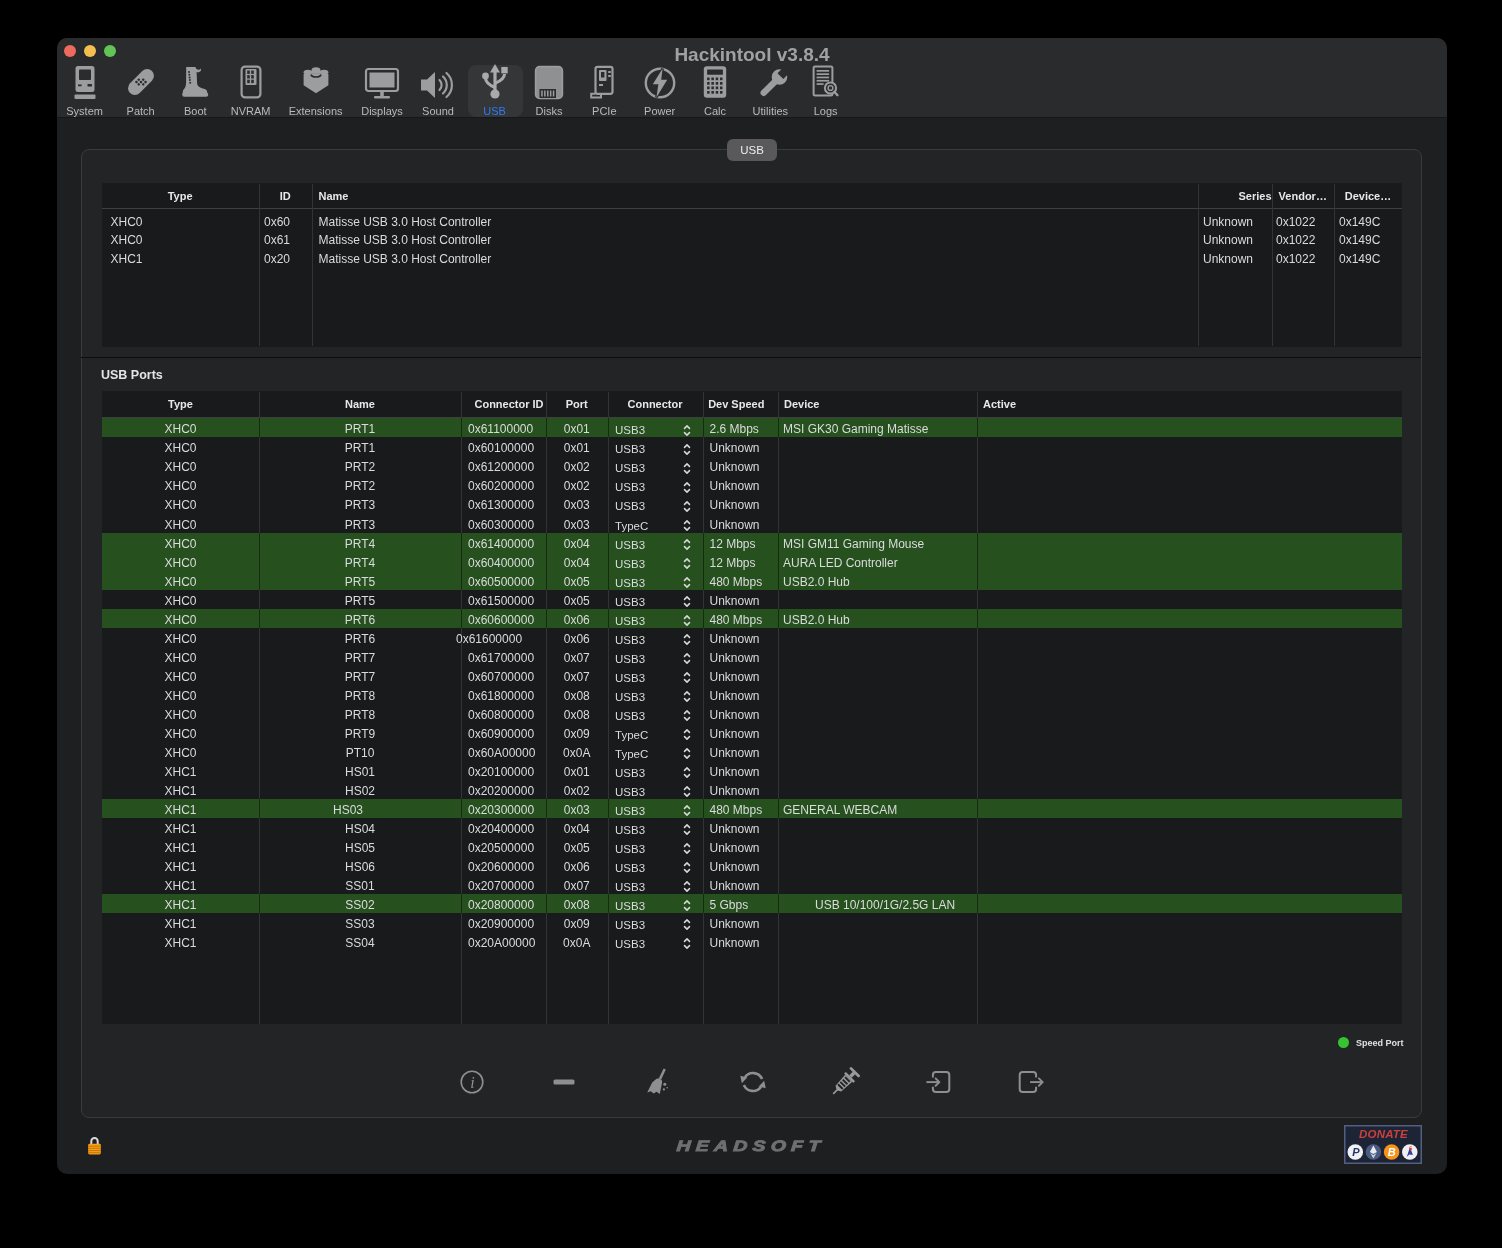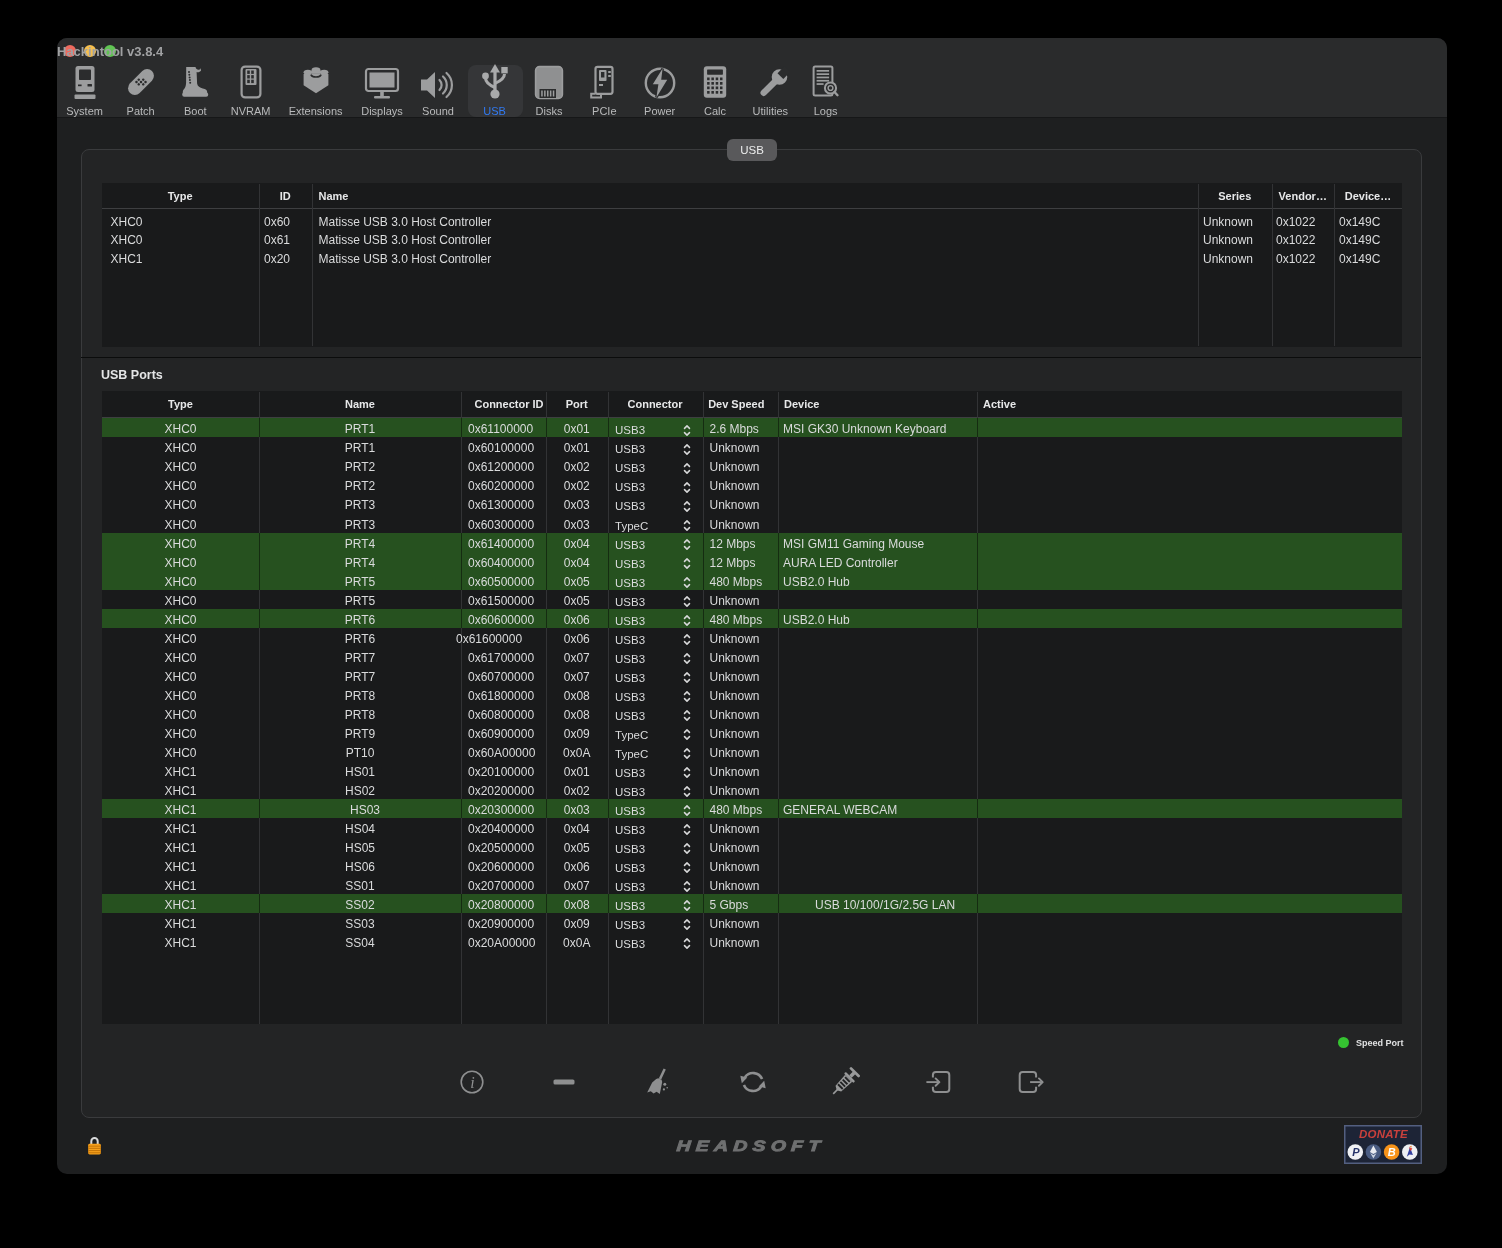--- a/index.html
+++ b/index.html
@@ -1,20 +1,20 @@
 <!DOCTYPE html>
 <html><head><meta charset="utf-8"><title>Hackintool</title>
 <style>
 * { margin:0; padding:0; box-sizing:border-box; }
 html,body { width:1502px; height:1248px; background:#000; overflow:hidden; }
 body { font-family:"Liberation Sans", sans-serif; position:relative; }
 .win { position:absolute; left:57px; top:38px; width:1390px; height:1136px; background:#1e1f20; border-radius:10px; }
 .tbar { position:absolute; left:57px; top:38px; width:1390px; height:80px; background:#2a2b2c; border-radius:10px 10px 0 0; border-bottom:1px solid #161718; }
 .tl { position:absolute; top:45px; width:12px; height:12px; border-radius:50%; }
-.title { position:absolute; left:57px; top:44px; width:1390px; font-size:13px; font-weight:bold; color:#a0a1a3; }
+.title { position:absolute; left:57px; top:44px; width:1390px; text-align:center; font-size:19px; font-weight:bold; color:#a0a1a3; }
 .titem { position:absolute; top:64px; width:80px; height:54px; text-align:center; }
 .selbg { position:absolute; left:467.5px; top:65px; width:55px; height:52px; background:#353638; border-radius:8px; }
 .ticon { height:40px; display:flex; align-items:flex-end; justify-content:center; }
 .ticon svg { margin-bottom:3px; }
 .tlabel { font-size:11px; color:#b9babb; line-height:14px; margin-top:0px; }
 .titem.sel .tlabel { color:#317af2; }
 .gbox { position:absolute; left:80.5px; top:149px; width:1341px; height:969px; background:#232425; border:1px solid #3a3b3d; border-radius:8px; }
 .tabbtn { position:absolute; left:727px; top:139px; width:50px; height:22px; background:#59595b; border-radius:6px; color:#eceded; font-size:11.5px; text-align:center; line-height:22px; z-index:5; }
 .ttable { position:absolute; left:101.5px; top:183px; width:1300.5px; height:163.5px; background:#191a1b; }
 .pttable { position:absolute; left:102px; top:391px; width:1300px; height:633px; background:#191a1b; }
@@ -247,21 +247,21 @@
     <div class="tlabel">Logs</div>
   </div>
 
 <div class="gbox"></div>
 <div class="tabbtn">USB</div>
 <div class="ttable">
   <div class="hrow">
       <div class="hcell" style="left:0.0px;width:157.2px;text-align:center">Type</div>
       <div class="hcell" style="left:157.2px;width:53.2px;text-align:center">ID</div>
       <div class="hcell" style="left:217.0px">Name</div>
-      <div class="hcell" style="left:1096.5px;width:73.5px;text-align:center">Series</div>
+      <div class="hcell" style="left:1096.5px;width:73.5px;text-align:right">Series</div>
       <div class="hcell" style="left:1170.0px;width:62.5px;text-align:center">Vendor…</div>
       <div class="hcell" style="left:1232.5px;width:68px;text-align:center">Device…</div>
     </div>
   <div class="trowx" style="top:28.00px">
       <b class="c cl" style="left:9px">XHC0</b>
       <b class="c cl" style="left:162.5px">0x60</b>
       <b class="c cl" style="left:217px">Matisse USB 3.0 Host Controller</b>
       <b class="c cl" style="left:1101.5px">Unknown</b>
       <b class="c cl" style="left:1174.5px">0x1022</b>
       <b class="c cl" style="left:1237.5px">0x149C</b>
@@ -321,21 +321,21 @@
       <b class="c cc" style="left:0;width:157px">XHC0</b>
       <b class="c cc" style="left:157px;width:202px">PRT1</b>
       <b class="c cl" style="left:366px;width:90px">0x61100000</b>
       <b class="c cc" style="left:444px;width:61.5px">0x01</b>
       <b class="c cl conn" style="left:513px;width:60px">USB3</b>
       <b class="udw"><svg width="8" height="13" viewBox="0 0 8 13">
           <path d="M1.5 4.4 L4 1.9 L6.5 4.4" fill="none" stroke="#d7d8d9" stroke-width="1.5" stroke-linecap="round" stroke-linejoin="round"></path>
           <path d="M1.5 8.6 L4 11.1 L6.5 8.6" fill="none" stroke="#d7d8d9" stroke-width="1.5" stroke-linecap="round" stroke-linejoin="round"></path>
         </svg></b>
       <b class="c cl" style="left:607.5px;width:68px">2.6 Mbps</b>
-      <b class="c cl" style="left:681px;width:193px">MSI GK30 Unknown Keyboard</b>
+      <b class="c cl" style="left:681px;width:193px">MSI GK30 Gaming Matisse</b>
     </div>
 <div class="prow" style="top:437.42px">
       <b class="c cc" style="left:0;width:157px">XHC0</b>
       <b class="c cc" style="left:157px;width:202px">PRT1</b>
       <b class="c cl" style="left:366px;width:90px">0x60100000</b>
       <b class="c cc" style="left:444px;width:61.5px">0x01</b>
       <b class="c cl conn" style="left:513px;width:60px">USB3</b>
       <b class="udw"><svg width="8" height="13" viewBox="0 0 8 13">
           <path d="M1.5 4.4 L4 1.9 L6.5 4.4" fill="none" stroke="#d7d8d9" stroke-width="1.5" stroke-linecap="round" stroke-linejoin="round"></path>
           <path d="M1.5 8.6 L4 11.1 L6.5 8.6" fill="none" stroke="#d7d8d9" stroke-width="1.5" stroke-linecap="round" stroke-linejoin="round"></path>
@@ -592,21 +592,21 @@
     </div>
 <div class="prow green" style="top:798.80px">
       <i class="gl" style="left:157px"></i>
       <i class="gl" style="left:359px"></i>
       <i class="gl" style="left:444px"></i>
       <i class="gl" style="left:505.5px"></i>
       <i class="gl" style="left:600.5px"></i>
       <i class="gl" style="left:675.5px"></i>
       <i class="gl" style="left:874.5px"></i>
       <b class="c cc" style="left:0;width:157px">XHC1</b>
-      <b class="c cc" style="left:162px;width:202px">HS03</b>
+      <b class="c cc" style="left:145px;width:202px">HS03</b>
       <b class="c cl" style="left:366px;width:90px">0x20300000</b>
       <b class="c cc" style="left:444px;width:61.5px">0x03</b>
       <b class="c cl conn" style="left:513px;width:60px">USB3</b>
       <b class="udw"><svg width="8" height="13" viewBox="0 0 8 13">
           <path d="M1.5 4.4 L4 1.9 L6.5 4.4" fill="none" stroke="#d7d8d9" stroke-width="1.5" stroke-linecap="round" stroke-linejoin="round"></path>
           <path d="M1.5 8.6 L4 11.1 L6.5 8.6" fill="none" stroke="#d7d8d9" stroke-width="1.5" stroke-linecap="round" stroke-linejoin="round"></path>
         </svg></b>
       <b class="c cl" style="left:607.5px;width:68px">480 Mbps</b>
       <b class="c cl" style="left:681px;width:193px">GENERAL WEBCAM</b>
     </div>

